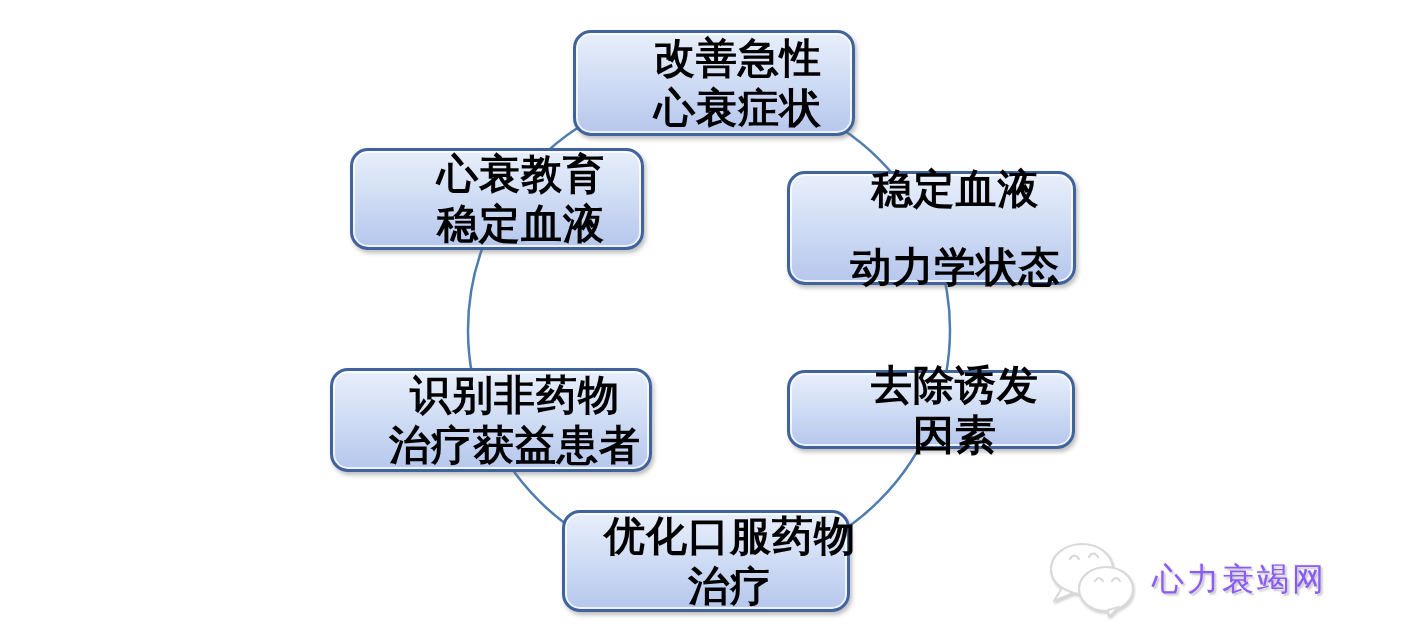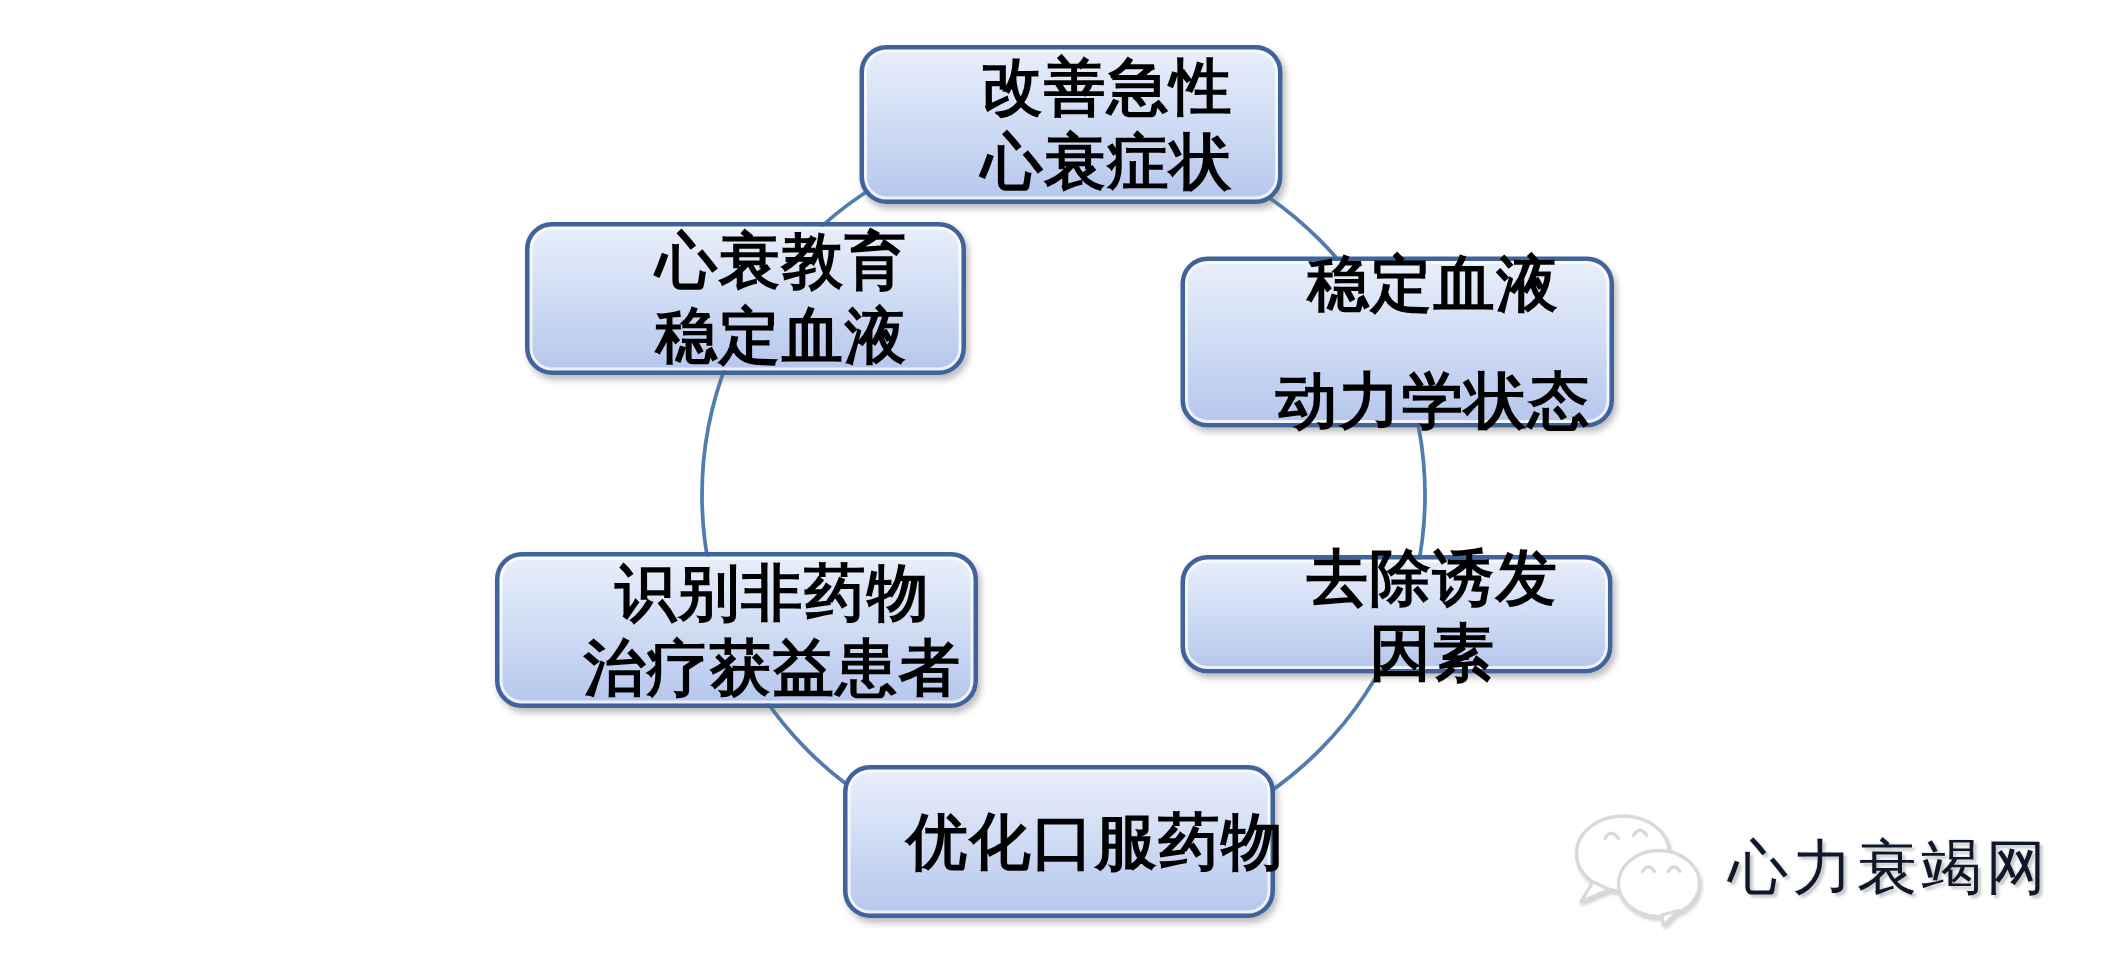--- a/index.html
+++ b/index.html
@@ -29,22 +29,22 @@
   .n3{left:562px;top:510px;width:288px;height:102px;}
   .n4{left:330px;top:368px;width:322px;height:104px;}
   .n5{left:350px;top:148px;width:294px;height:102px;}
 
   .watermark{
     position:absolute;left:1046px;top:540px;height:78px;
     display:flex;align-items:center;gap:16px;
   }
   .watermark .wm-text{
     font-family:Liberation Serif, serif;
-    font-size:40px;letter-spacing:3px;line-height:78px;
-    color:#0f172a;
+    font-size:32px;letter-spacing:3px;line-height:78px;
+    color:#8b5cf6;
     text-shadow:2px 2px 2px #c6c6c6, -1px -1px 0 #f2f2f2;
     white-space:nowrap;
   }
   .watermark svg{filter:drop-shadow(1px 2px 1px #d4d4d4);}
 </style>
 </head>
 <body>
 
 <div class="stage">
 
@@ -62,20 +62,21 @@
     <div class="l">动力学状态</div>
   </div>
 
   <div class="node n2">
     <div class="l">去除诱发</div>
     <div class="l">因素</div>
   </div>
 
   <div class="node n3">
     <div class="l">优化口服药物</div>
+    <div class="l">治疗</div>
   </div>
 
   <div class="node n4">
     <div class="l">识别非药物</div>
     <div class="l">治疗获益患者</div>
   </div>
 
   <div class="node n5">
     <div class="l">心衰教育</div>
     <div class="l">稳定血液</div>

